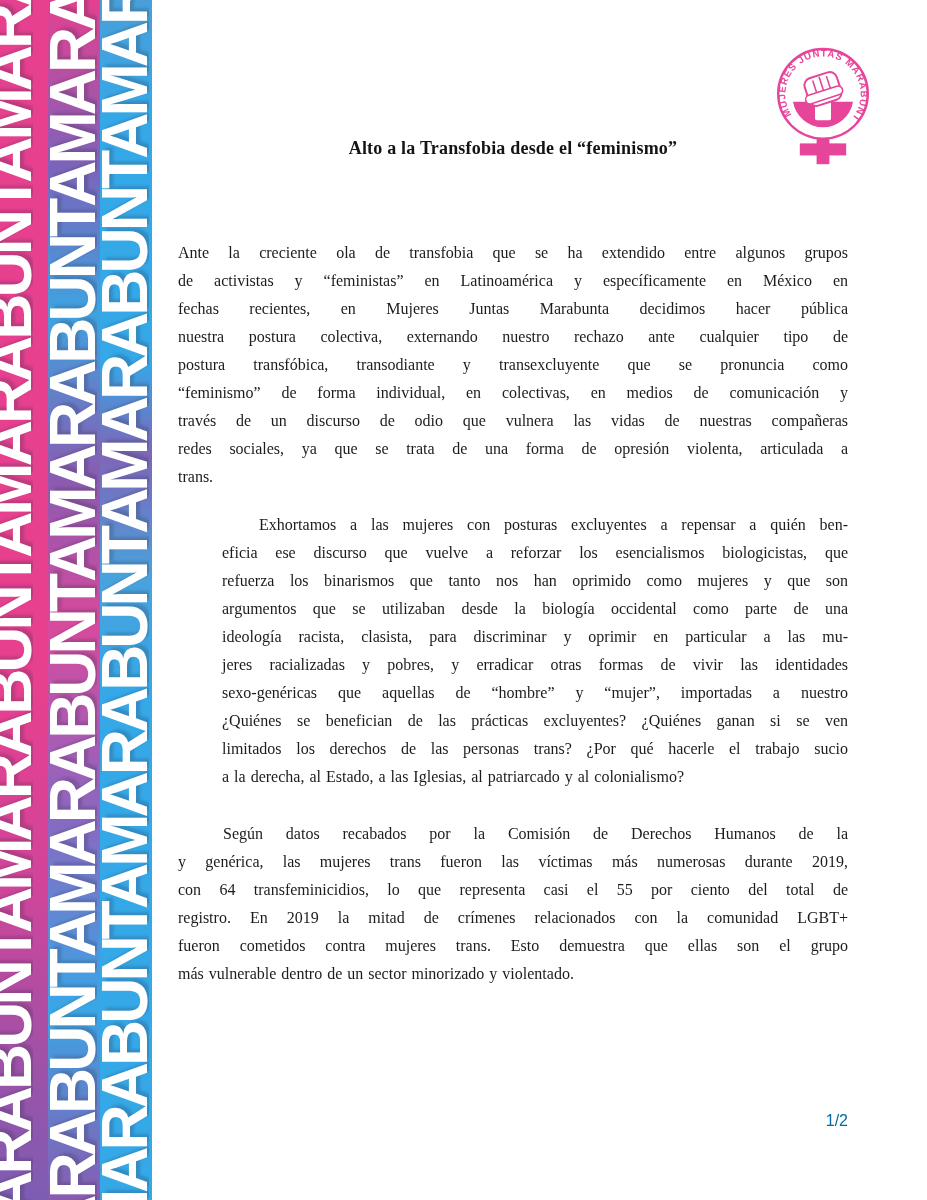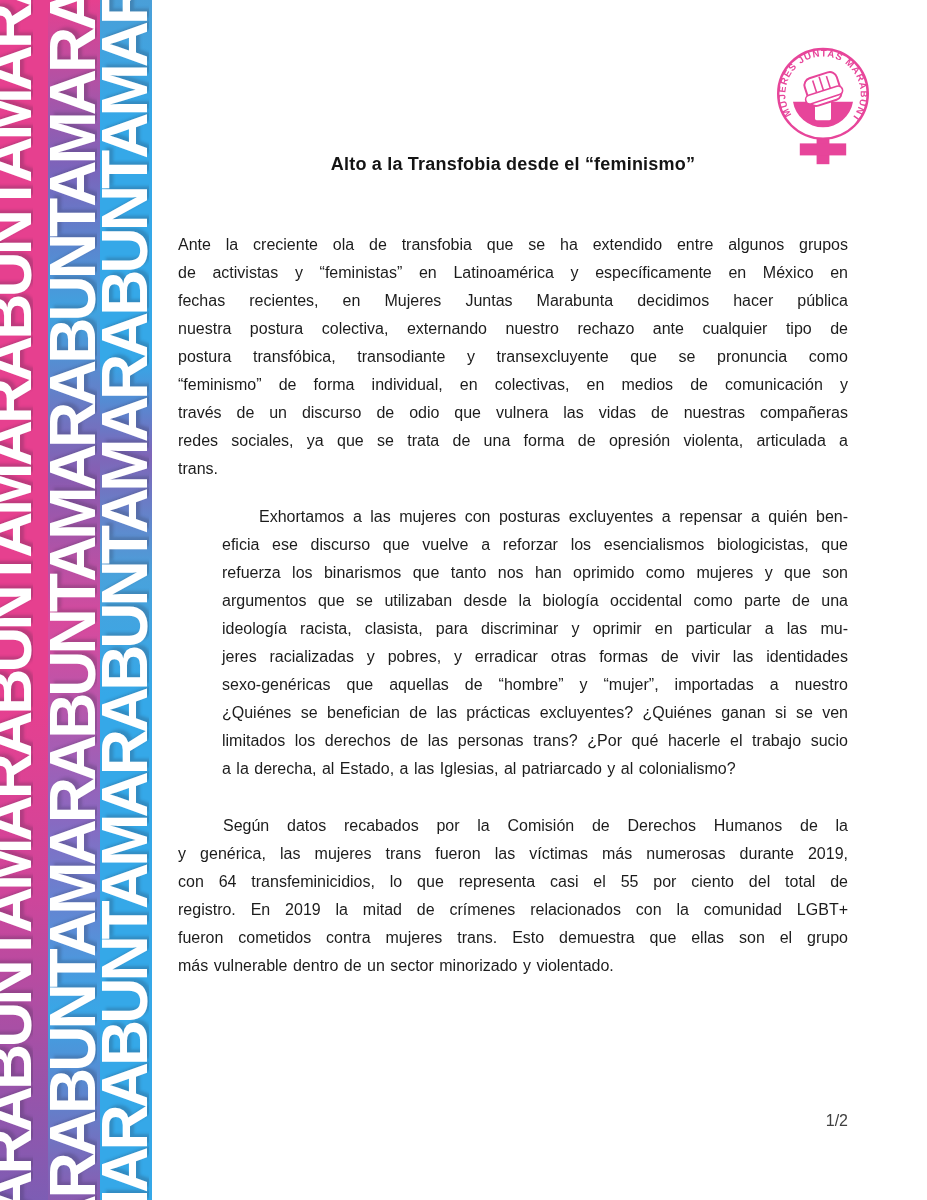--- a/index.html
+++ b/index.html
@@ -16,32 +16,32 @@
         font-weight:bold;font-size:64px;line-height:48px;letter-spacing:-4px;color:#ffffff;
         text-shadow:3px 4px 3px rgba(40,40,60,0.22);white-space:nowrap;overflow:hidden;}
   .vcol1{left:-15px;margin-top:-34px;}
   .vcol2{left:49px;margin-top:-10px;}
   .vcol3{left:101px;margin-top:-58px;}
 
   
   .logo{position:absolute;right:56px;top:44px;width:96px;height:122px;}
 
   
-  .content{position:absolute;left:178px;top:16px;width:670px;}
+  .content{position:absolute;left:178px;top:0;width:670px;font-family:Liberation Serif, serif;}
   .doc-title{margin-top:138px;text-align:center;font-size:18px;font-weight:bold;color:#141414;letter-spacing:0.2px;}
   .para{margin:0;}
-  .p1{margin-top:56px;}
+  .p1{margin-top:80px;}
   .p2{margin-top:20px;margin-left:44px;}
   .p3{margin-top:29px;}
   .line{font-size:16px;line-height:28px;color:#1c1c1c;text-align:justify;text-align-last:justify;word-spacing:1px;}
   .line.lastline{text-align-last:left;}
   .line.indent1{padding-left:37px;}
   .line.indent2{padding-left:45px;}
 
-  .page-number{position:absolute;left:178px;top:1112px;width:670px;text-align:right;font-size:16px;color:#404040;}
+  .page-number{position:absolute;left:178px;top:1112px;width:670px;text-align:right;font-size:16px;color:#0369a1;}
 </style>
 </head>
 <body>
 
 <div class="page">
 
   <div class="sidebar">
     <div class="strip strip1"></div>
     <div class="strip strip2"></div>
     <div class="strip strip3"></div>

